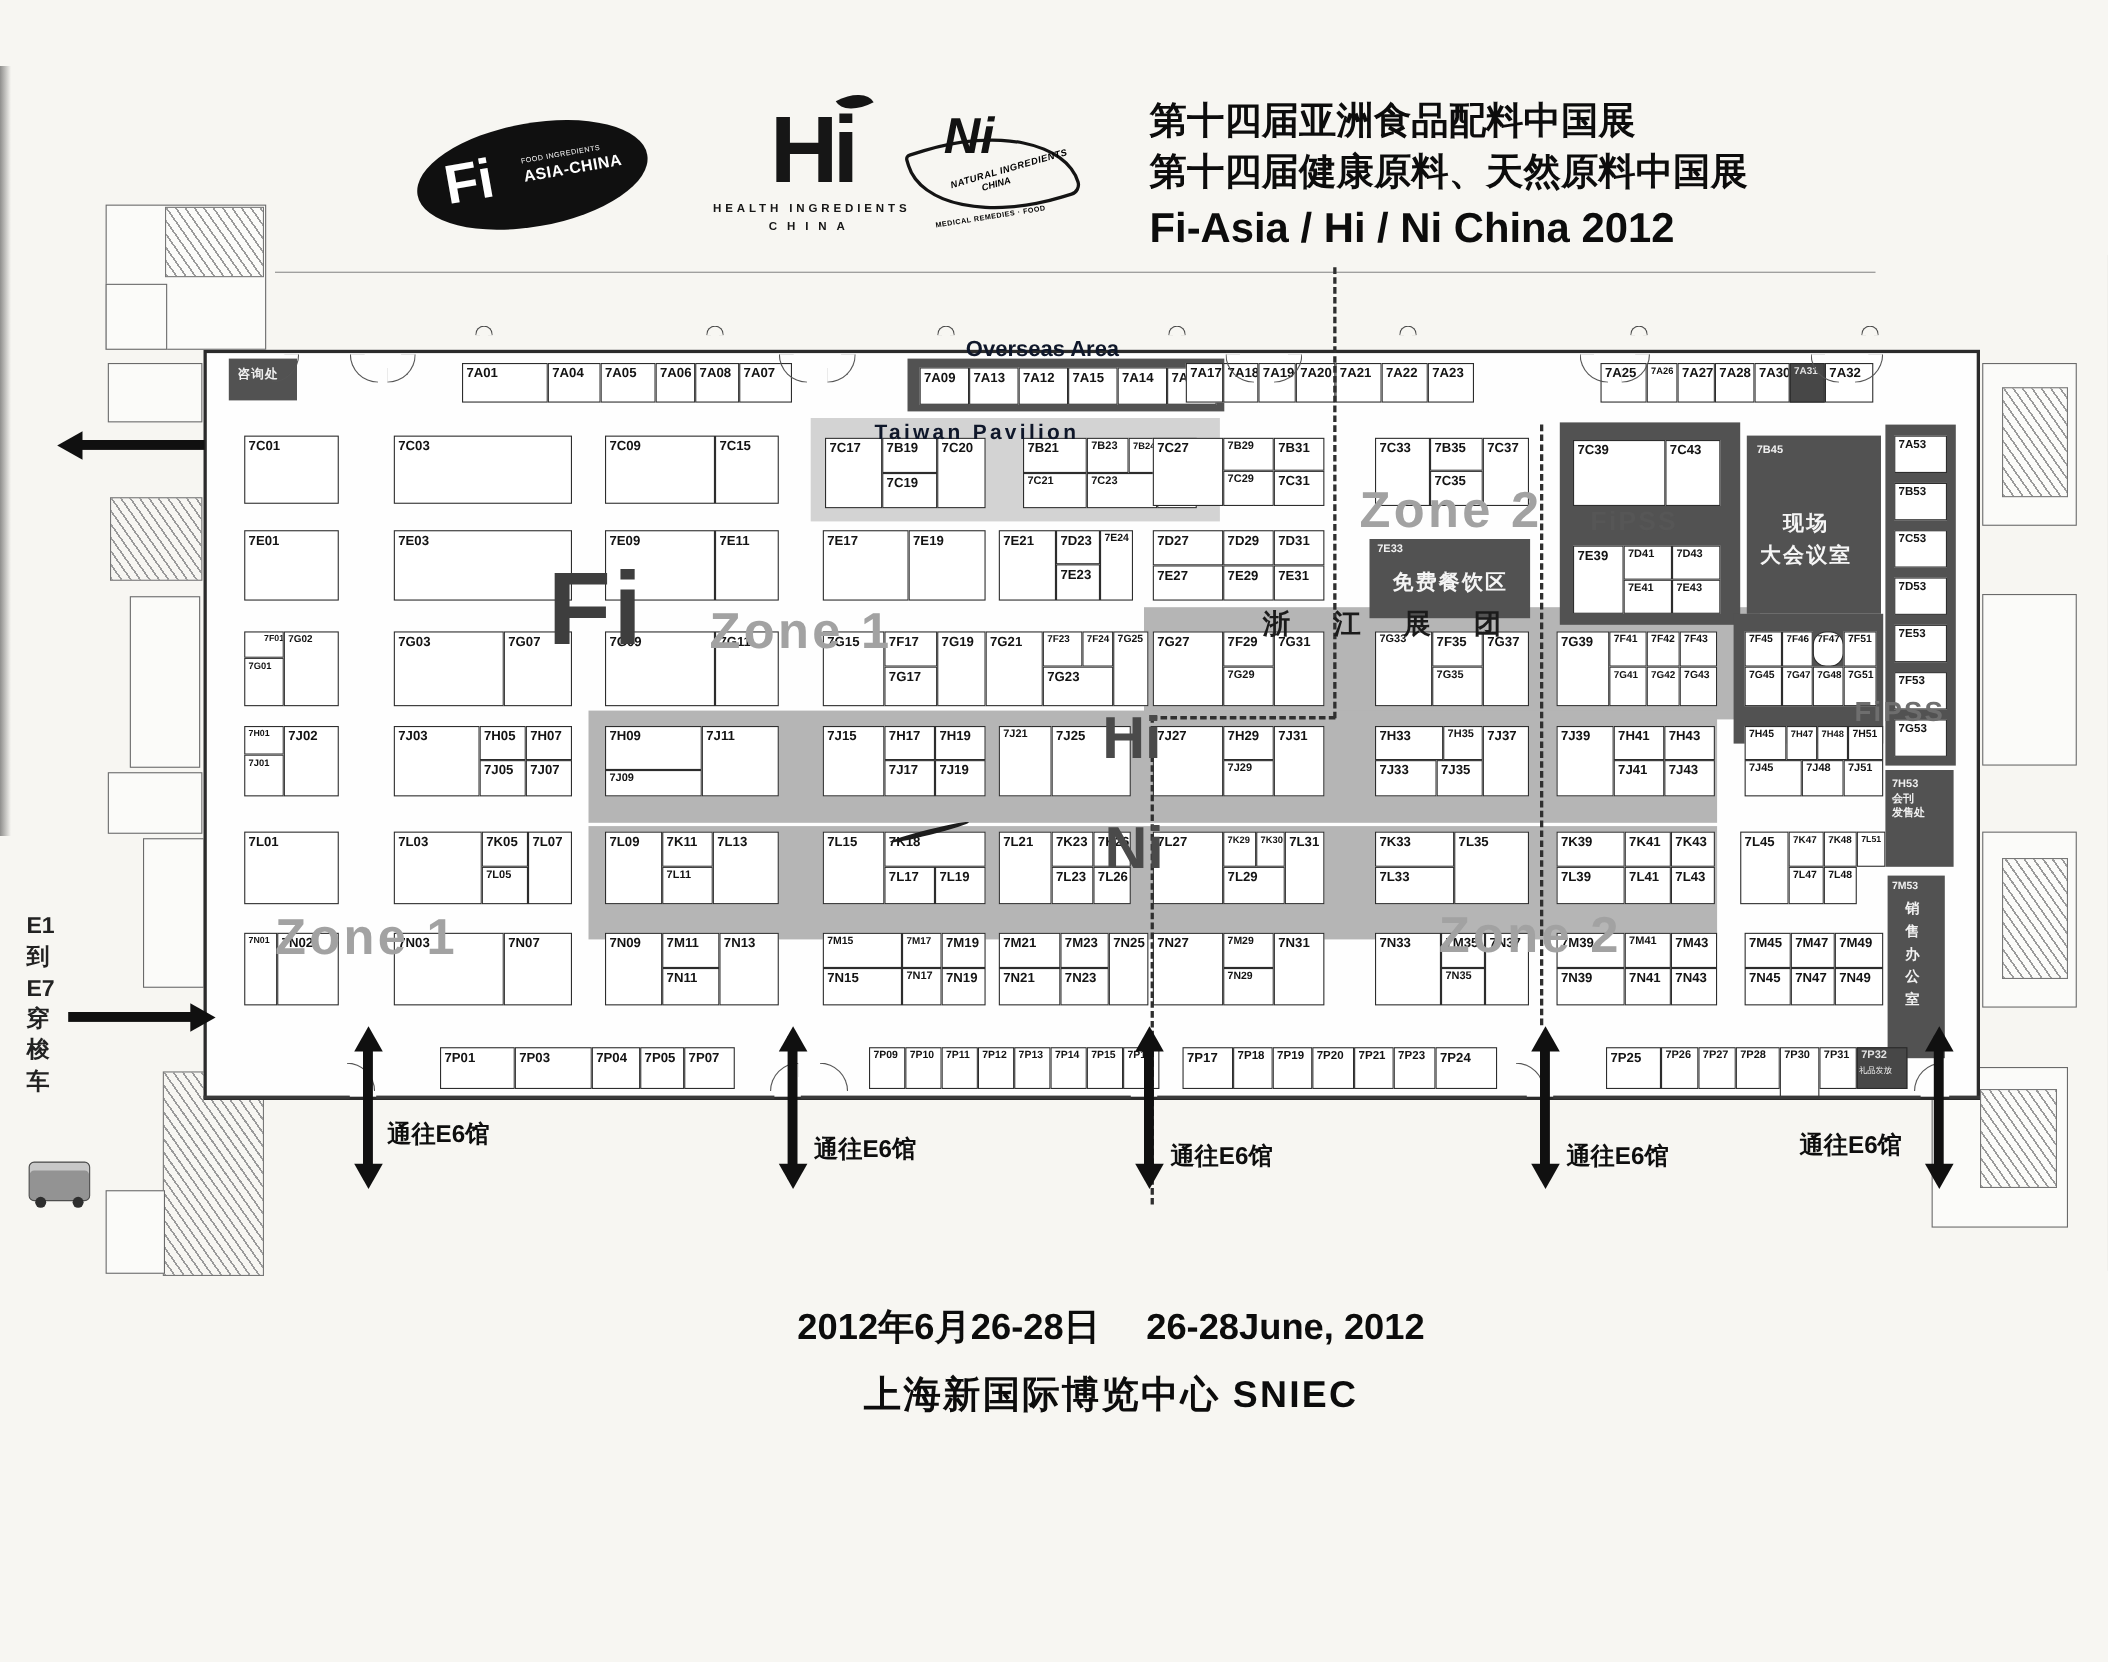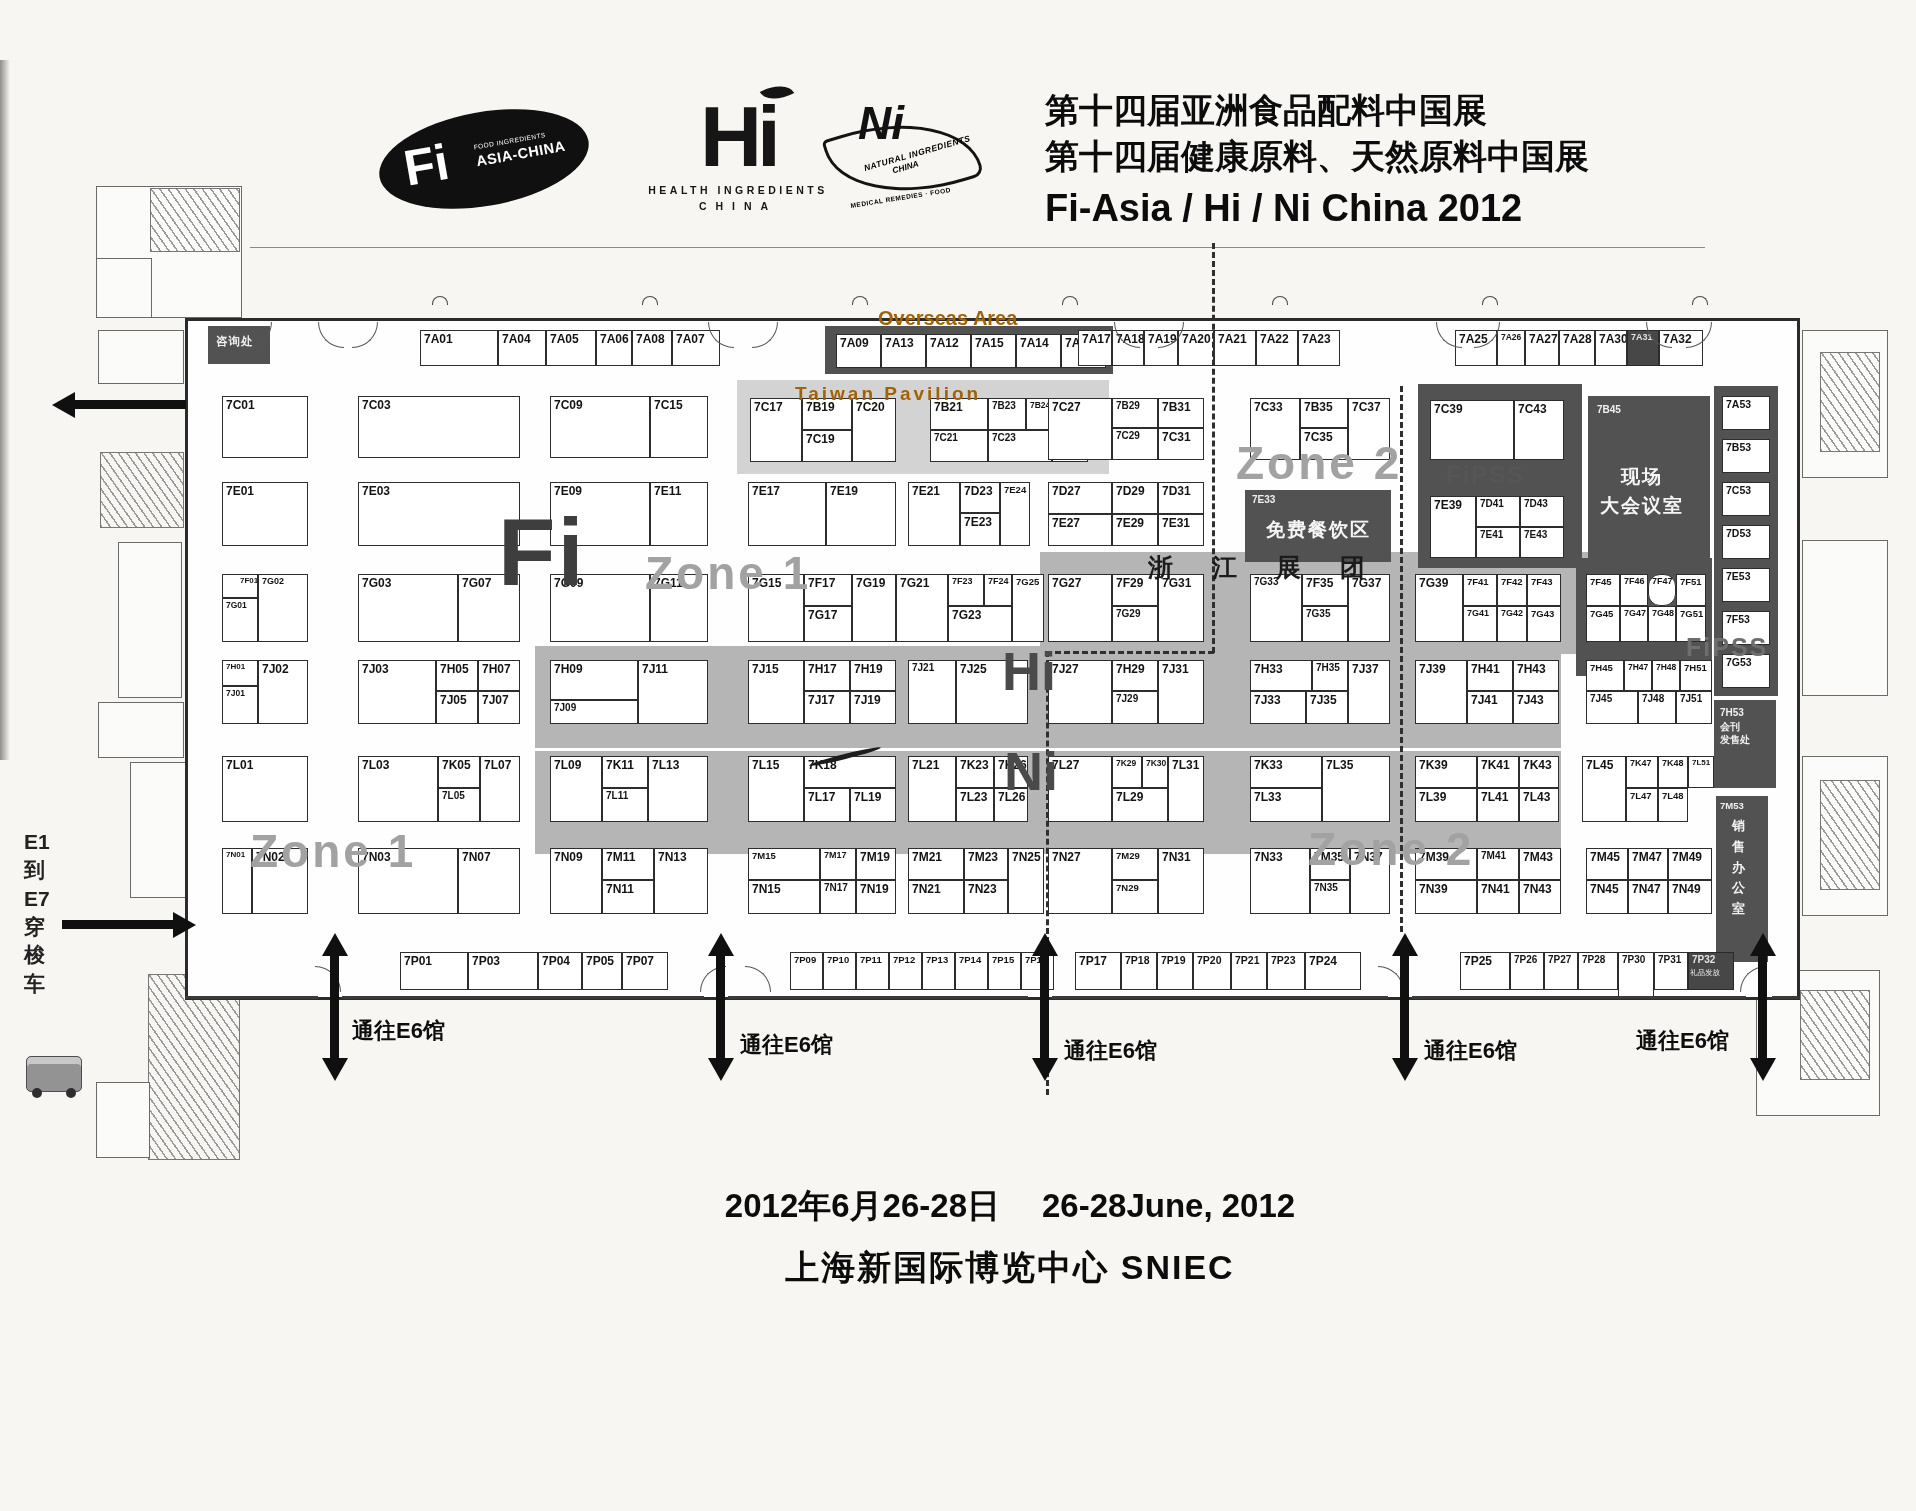--- a/index.html
+++ b/index.html
@@ -10,21 +10,21 @@
   .blk{position:absolute;box-sizing:border-box;z-index:1}
   .hall{background:#fefefe;border:3px solid #2b2b2b}
   .dk{background:#525252}
   .md{background:#b5b5b5}
   .lt{background:#d3d3d3}
   
   .bo{position:absolute;box-sizing:border-box;background:#fff;border:1.6px solid #2d2d2d;
       font-weight:bold;color:#131313;padding:2px 0 0 3px;line-height:1.05;overflow:hidden;z-index:2}
   .bo.dk{background:#474747;color:#e3e3e3;border-color:#2a2a2a}
   
-  .lb{position:absolute;white-space:pre-line;line-height:1.22;z-index:4;color:#a16207;font-weight:bold}
+  .lb{position:absolute;white-space:pre-line;line-height:1.22;z-index:4;color:#0f172a;font-weight:bold}
   .t20{font-size:20px}
   .t19{font-size:19px}
   .ls3{letter-spacing:3px}
   .fi{font-size:94px;color:#3e3e3e;line-height:1;letter-spacing:2px}
   .zone{font-size:46px;color:#a2a2a2;letter-spacing:3px;line-height:1}
   .hini{font-size:54px;color:#4a4a4a;line-height:1}
   .zj{font-size:25px;letter-spacing:16px;color:#1b1b1b}
   .fipss{font-size:24px;color:#565656;letter-spacing:2px}
   .fipss2{font-size:25px;color:#6e6e6e;letter-spacing:2px}
   .w7{font-size:7.5px;color:#eee;font-weight:normal}

